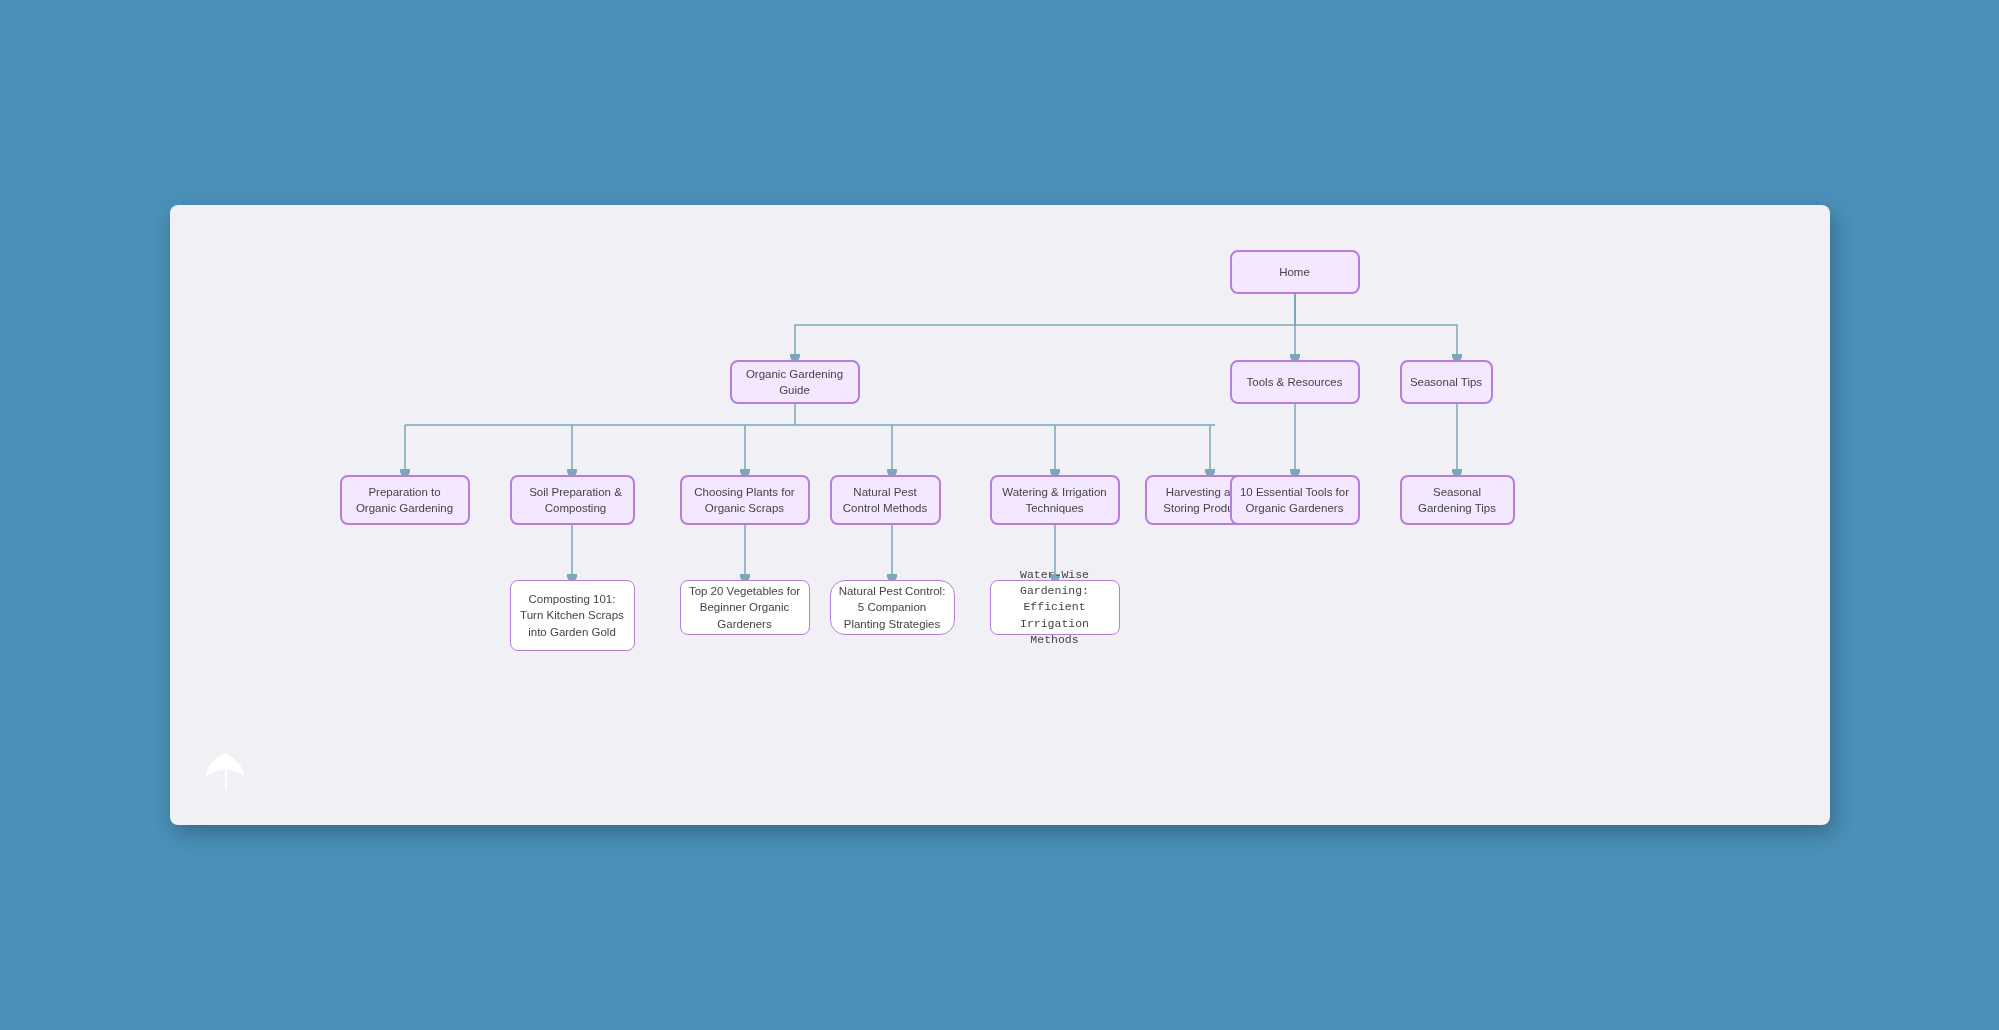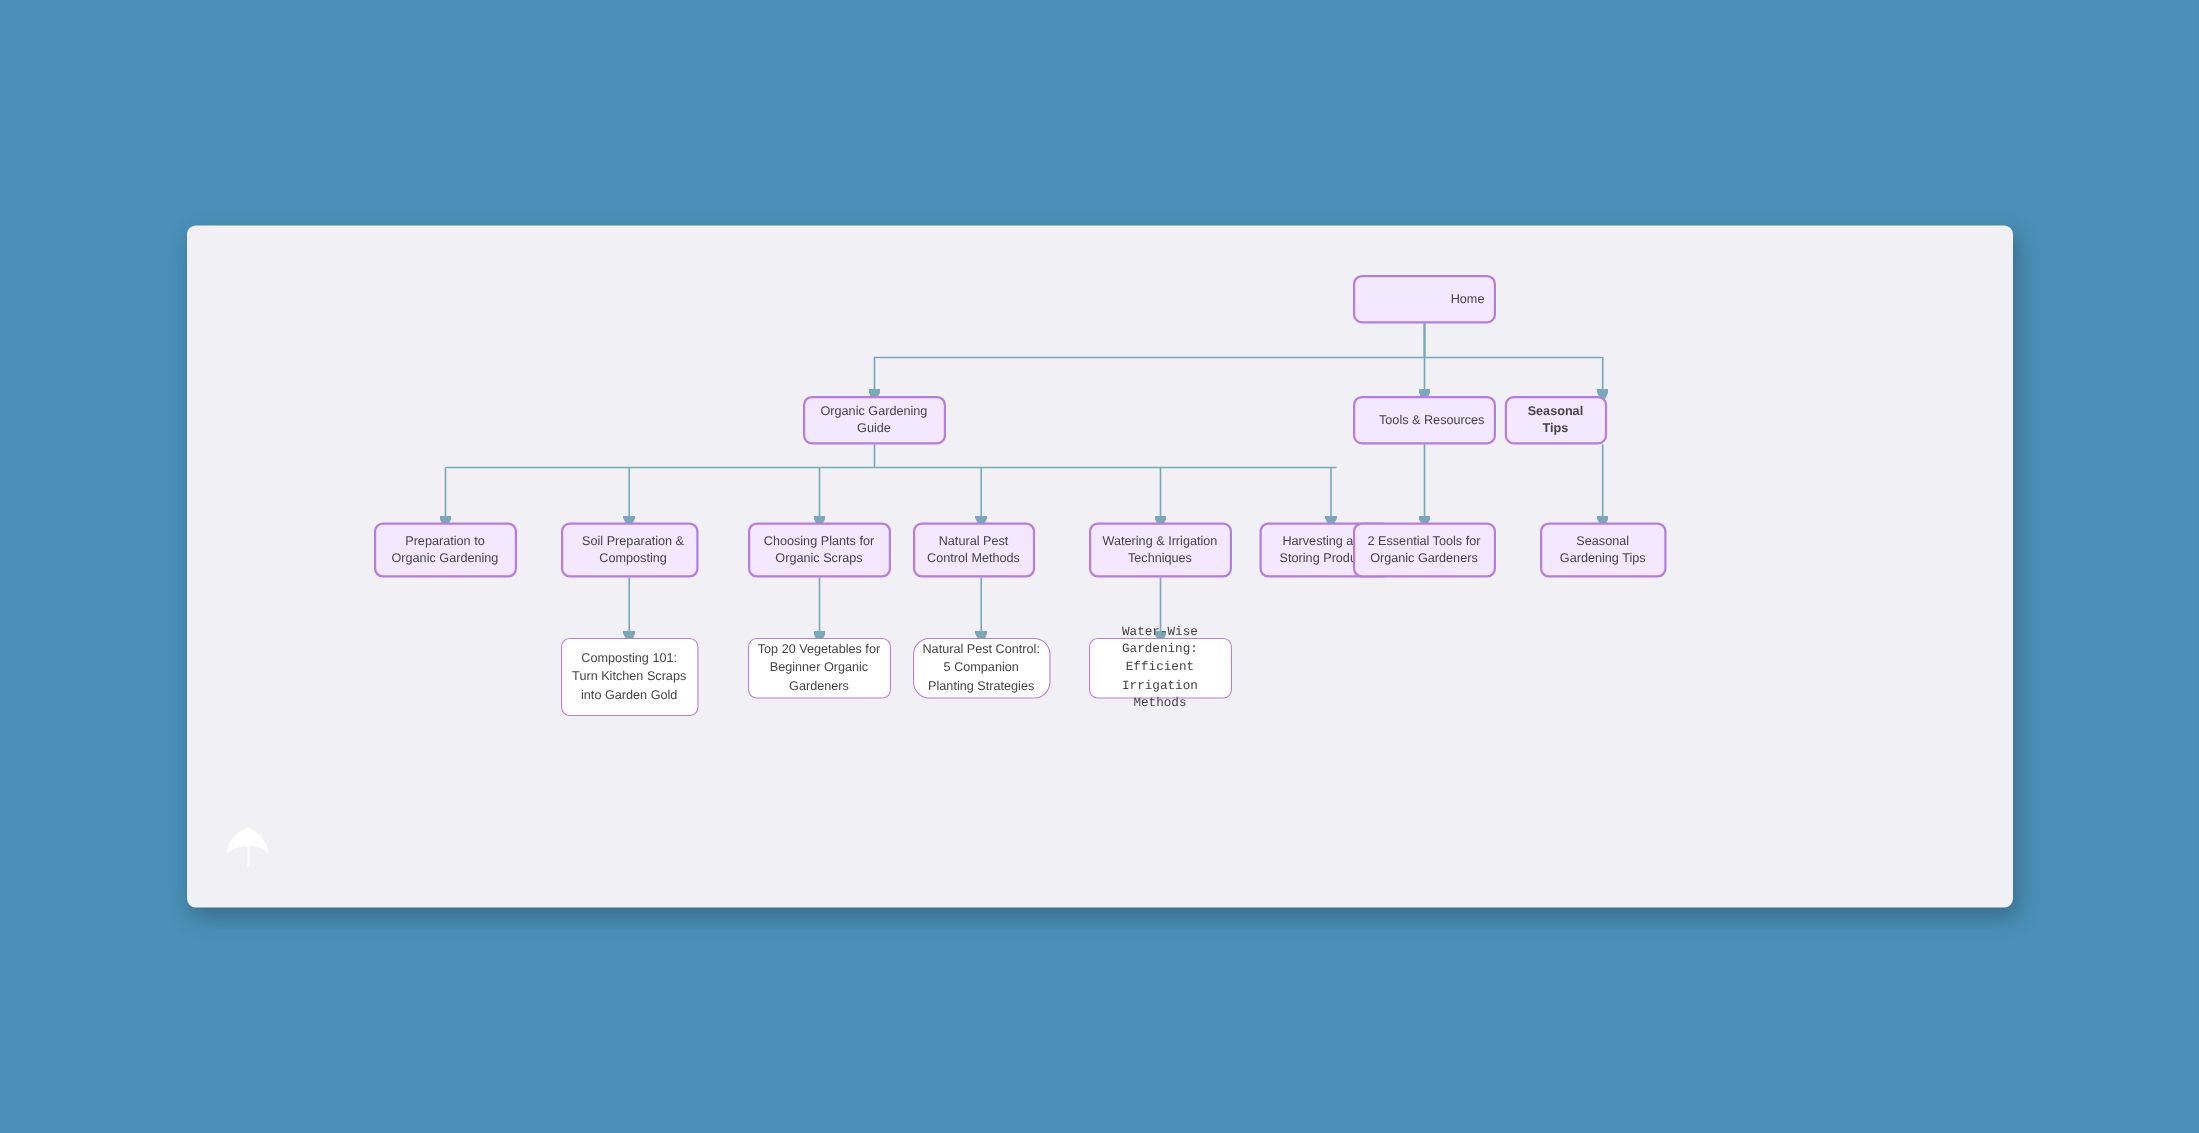--- a/index.html
+++ b/index.html
@@ -32,21 +32,21 @@
       fill: white;
     }
     
     .node {
       position: absolute;
       border: 1.5px solid #b57edd;
       border-radius: 8px;
       background: white;
       display: flex;
       align-items: center;
-      justify-content: flex-end;
+      justify-content: center;
       text-align: center;
       font-size: 11.5px;
       color: #444;
       line-height: 1.4;
       padding: 6px 8px;
     }
     .node-purple {
       border: 2px solid #b57edd;
       background: #f3e8ff;
     }
@@ -113,21 +113,21 @@
   </div>
 
   <div class="node node-purple" style="left:560px; top:155px; width:130px; height:44px;">
     <span>Organic Gardening Guide</span>
   </div>
 
   <div class="node node-purple" style="left:1060px; top:155px; width:130px; height:44px;">
     <span>Tools &amp; Resources</span>
   </div>
 
-  <div class="node node-purple" style="left:1198px; top:155px; width:93px; height:44px;font-weight:bold;">
+  <div class="node node-purple" style="left:1230px; top:155px; width:93px; height:44px;">
     <span>Seasonal Tips</span>
   </div>
 
   <div class="node node-purple" style="left:170px; top:270px; width:130px; height:50px;">
     <span>Preparation to Organic Gardening</span>
   </div>
 
   <div class="node node-purple" style="left:340px; top:270px; width:125px; height:50px;padding-left:15px;">
     <span>Soil Preparation &amp; Composting</span>
   </div>
@@ -142,21 +142,21 @@
 
   <div class="node node-purple" style="left:820px; top:270px; width:130px; height:50px;">
     <span>Watering &amp; Irrigation Techniques</span>
   </div>
 
   <div class="node node-purple" style="left:975px; top:270px; width:120px; height:50px;">
     <span>Harvesting and Storing Produce</span>
   </div>
 
   <div class="node node-purple" style="left:1060px; top:270px; width:130px; height:50px;">
-    <span>2 Essential Tools for Organic Gardeners</span>
+    <span>10 Essential Tools for Organic Gardeners</span>
   </div>
 
   <div class="node node-purple" style="left:1230px; top:270px; width:115px; height:50px;">
     <span>Seasonal Gardening Tips</span>
   </div>
 
   <div class="node" style="left:340px; top:375px; width:125px; height:71px;">
     <span>Composting 101: Turn Kitchen Scraps into Garden Gold</span>
   </div>
 

